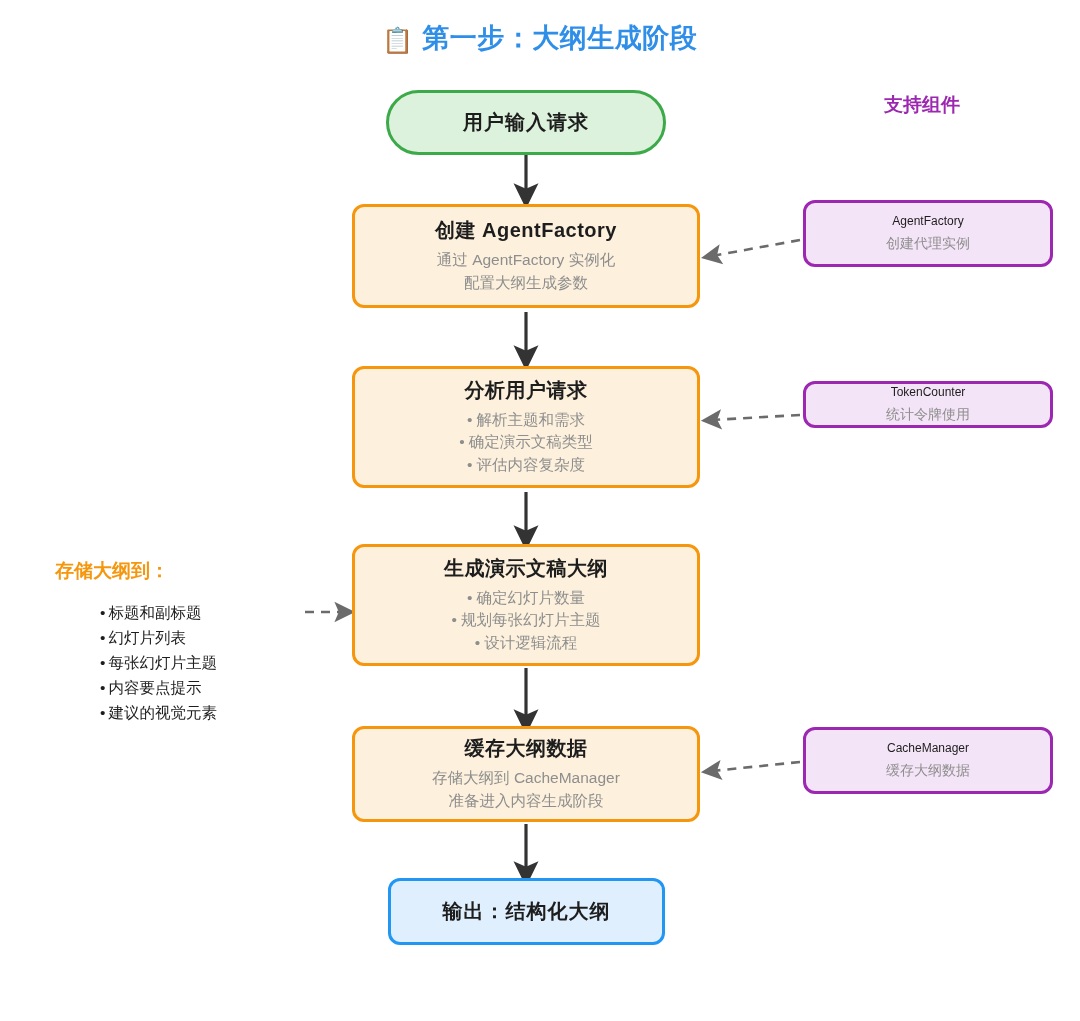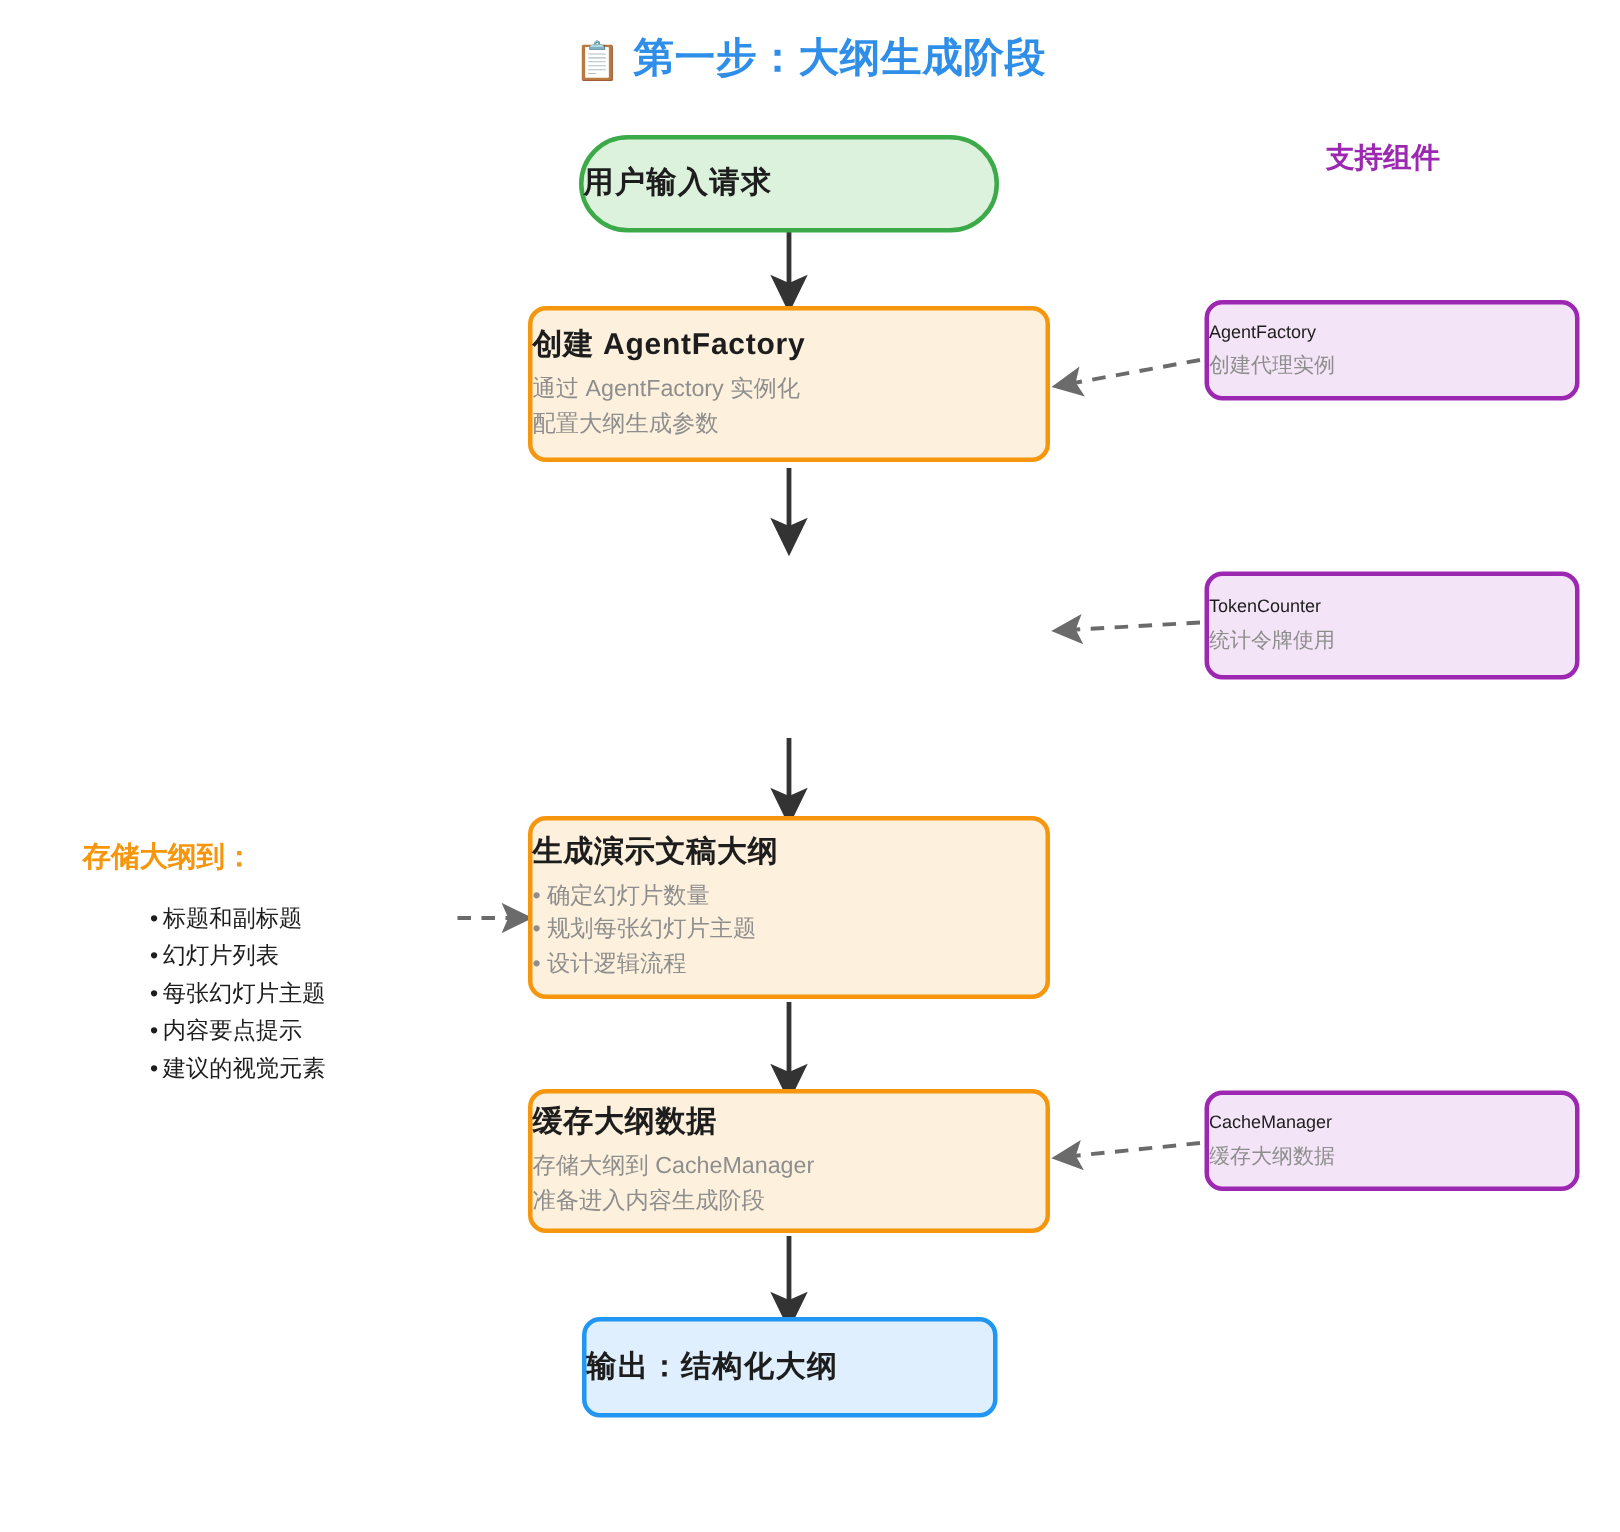--- a/index.html
+++ b/index.html
@@ -47,21 +47,21 @@
     margin-right: 8px;
     vertical-align: -2px;
   }
 
   
   .node {
     position: absolute;
     box-sizing: border-box;
     display: flex;
     flex-direction: column;
-    align-items: flex-start;
+    align-items: center;
     justify-content: center;
     text-align: center;
   }
   .node .n-title {
     font-weight: bold;
     color: #1d1d1d;
     line-height: 1.25;
   }
   .node .n-sub {
     color: #8e8e8e;
@@ -204,20 +204,26 @@
   <div class="node node-start" style="left:386px; top:90px; width:280px; height:65px;">
     <div class="n-title">用户输入请求</div>
   </div>
 
   <div class="node node-process" style="left:352px; top:204px; width:348px; height:104px;">
     <div class="n-title">创建 AgentFactory</div>
     <div class="n-sub">通过 AgentFactory 实例化</div>
     <div class="n-sub">配置大纲生成参数</div>
   </div>
 
+  <div class="node node-process" style="left:352px; top:366px; width:348px; height:122px;">
+    <div class="n-title">分析用户请求</div>
+    <div class="n-sub">• 解析主题和需求</div>
+    <div class="n-sub">• 确定演示文稿类型</div>
+    <div class="n-sub">• 评估内容复杂度</div>
+  </div>
 
   <div class="node node-process" style="left:352px; top:544px; width:348px; height:122px;">
     <div class="n-title">生成演示文稿大纲</div>
     <div class="n-sub">• 确定幻灯片数量</div>
     <div class="n-sub">• 规划每张幻灯片主题</div>
     <div class="n-sub">• 设计逻辑流程</div>
   </div>
 
   <div class="node node-process" style="left:352px; top:726px; width:348px; height:96px;">
     <div class="n-title">缓存大纲数据</div>
@@ -227,21 +233,21 @@
 
   <div class="node node-output" style="left:388px; top:878px; width:277px; height:67px;">
     <div class="n-title">输出：结构化大纲</div>
   </div>
 
   <div class="node node-support" style="left:803px; top:200px; width:250px; height:67px;">
     <div class="n-title">AgentFactory</div>
     <div class="n-sub">创建代理实例</div>
   </div>
 
-  <div class="node node-support" style="left:803px; top:381px; width:250px; height:72px;">
+  <div class="node node-support" style="left:803px; top:381px; width:250px; height:47px;">
     <div class="n-title">TokenCounter</div>
     <div class="n-sub">统计令牌使用</div>
   </div>
 
   <div class="node node-support" style="left:803px; top:727px; width:250px; height:67px;">
     <div class="n-title">CacheManager</div>
     <div class="n-sub">缓存大纲数据</div>
   </div>
 
 </div>

